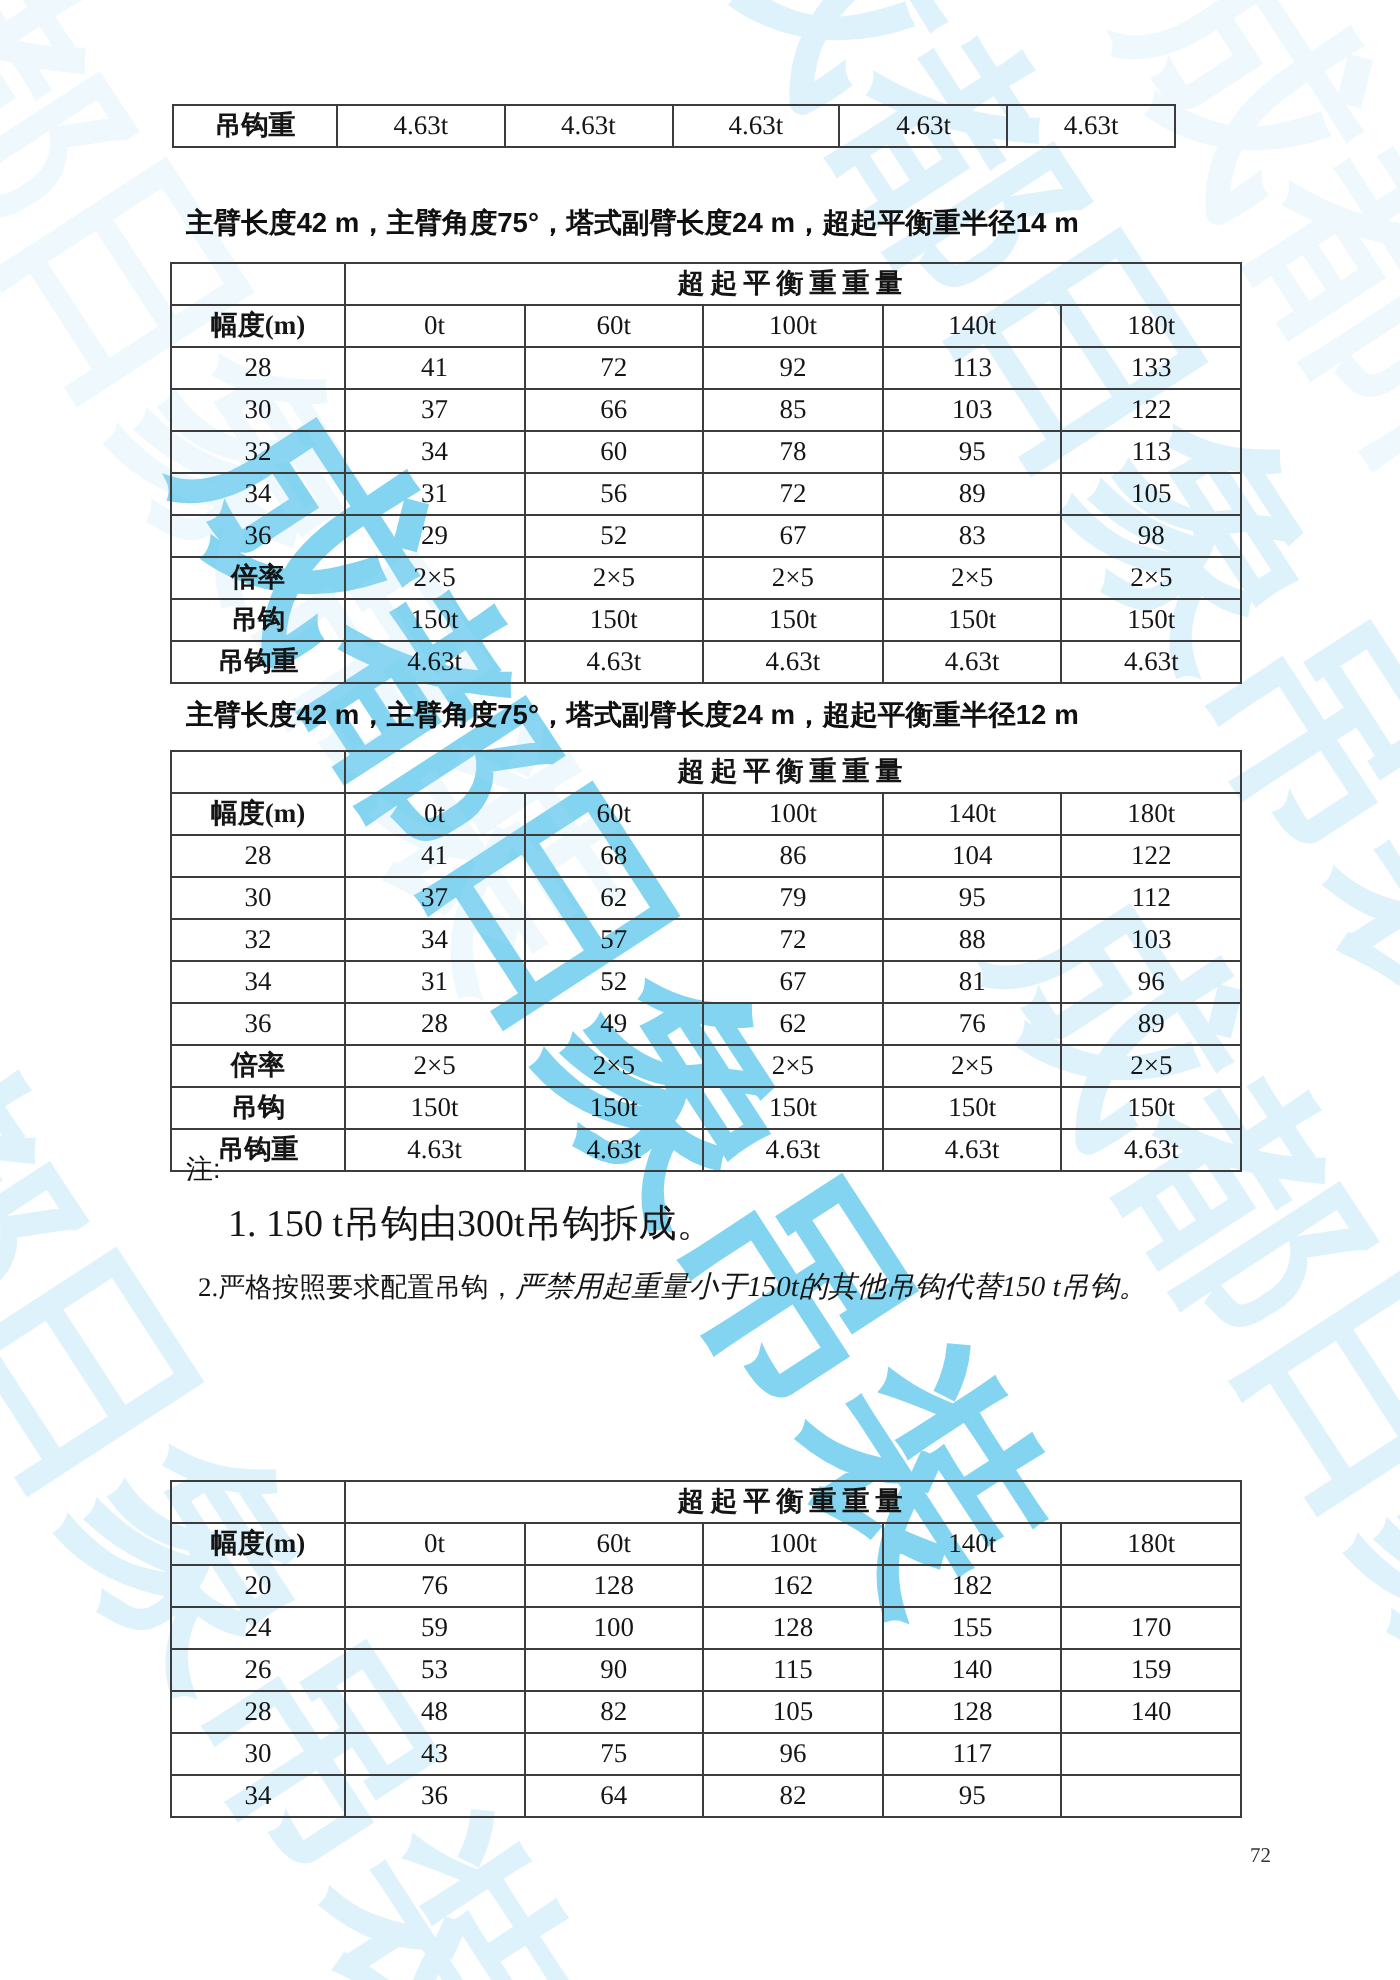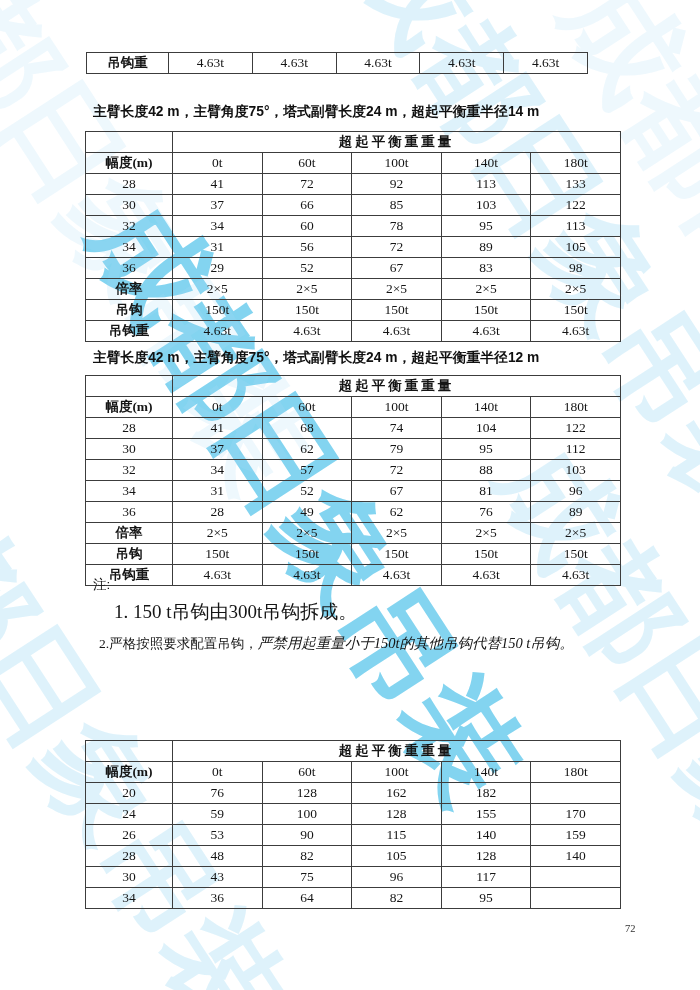--- a/index.html
+++ b/index.html
@@ -206,21 +206,21 @@
           <td>100t</td>
           <td>140t</td>
           <td>180t</td>
         </tr>
       </thead>
       <tbody>
           <tr>
             <td>28</td>
             <td>41</td>
             <td>68</td>
-            <td>74</td>
+            <td>86</td>
             <td>104</td>
             <td>122</td>
           </tr>
           <tr>
             <td>30</td>
             <td>37</td>
             <td>62</td>
             <td>79</td>
             <td>95</td>
             <td>112</td>

